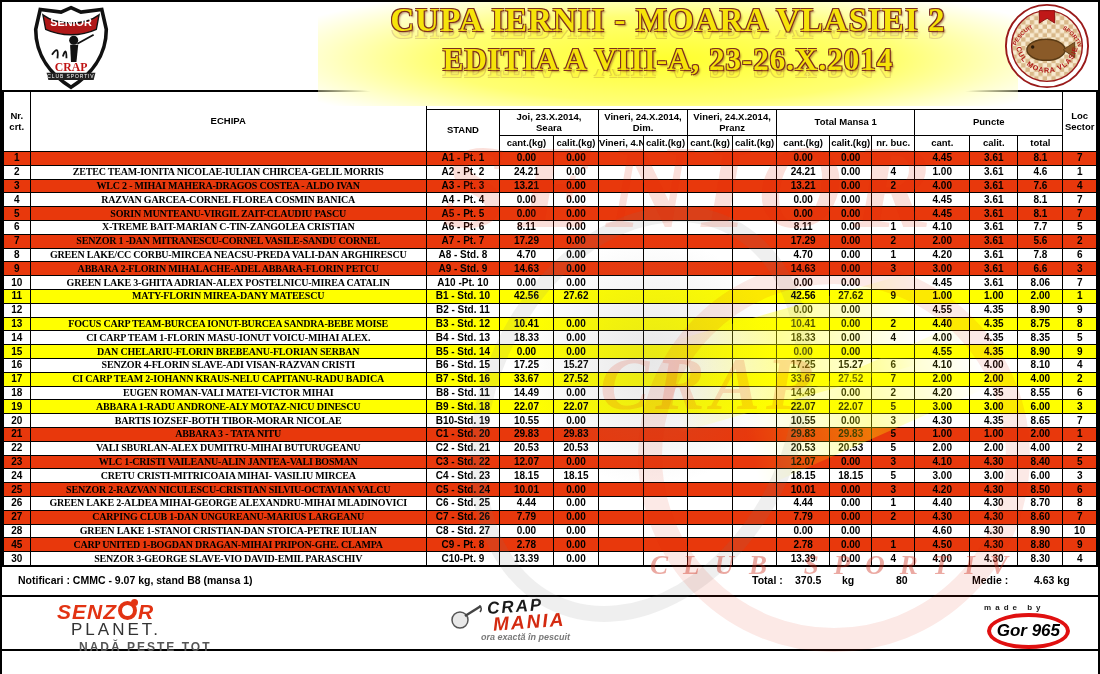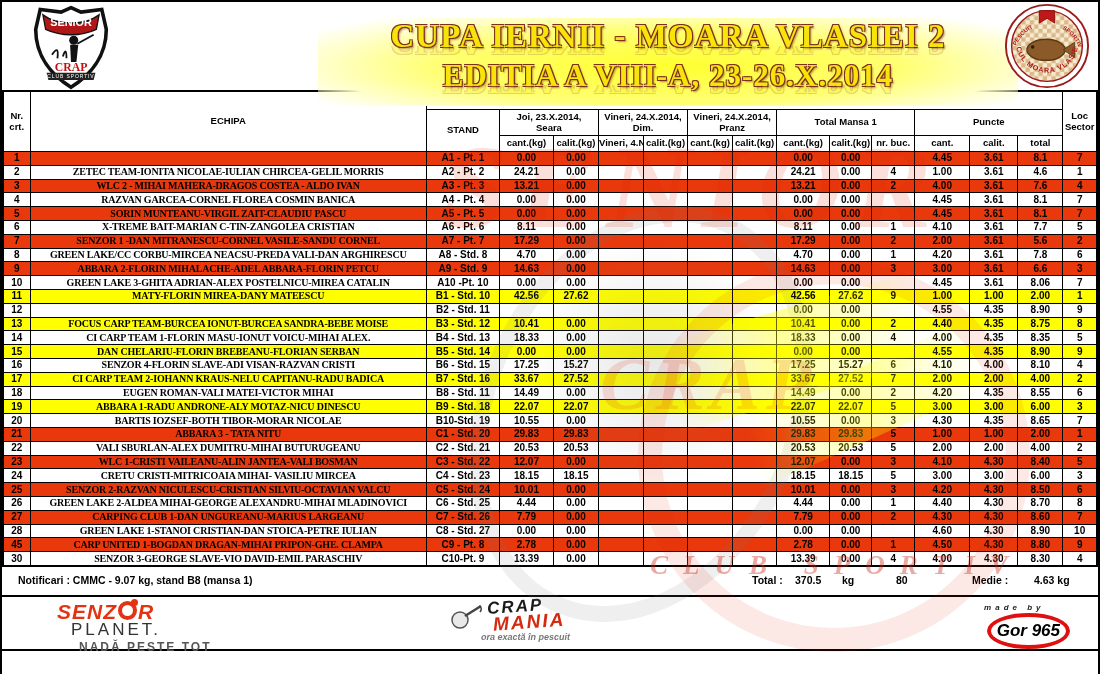--- a/index.html
+++ b/index.html
@@ -3,21 +3,21 @@
 <meta charset="utf-8">
 <style>
   html,body{margin:0;padding:0;background:#888;}
   .page{position:relative;width:1100px;height:674px;background:#fff;overflow:hidden;
         border-top:2px solid #000;border-left:2px solid #000;border-right:2px solid #000;
         box-sizing:border-box;font-family:"Liberation Sans",sans-serif;}
   
   .hdr{position:relative;height:88px;}
   .shield-logo{position:absolute;left:26px;top:2px;}
   .badge-logo{position:absolute;right:8px;top:1px;}
-  .title-wrap{position:absolute;left:316px;top:16px;width:700px;height:88px;}
+  .title-wrap{position:absolute;left:316px;top:0;width:700px;height:104px;}
   .glow{position:absolute;inset:0;background:radial-gradient(ellipse 60% 75% at 50% 55%,#ffff2e 0%,#ffff73 55%,#ffffc9 82%,rgba(255,255,255,0) 100%);}
   .tline{position:absolute;left:0;right:0;text-align:center;font-family:"Liberation Serif",serif;
          font-weight:bold;color:#f6e40a;letter-spacing:1px;white-space:nowrap;
          text-shadow:1px 1px 0 #7d2f1f,-1px -1px 0 #7d2f1f,1px -1px 0 #7d2f1f,-1px 1px 0 #7d2f1f,2px 2px 2px rgba(125,47,31,.55);}
   .t1{top:0;font-size:33px;}
   .t2{top:40px;font-size:31px;}
   .trefl{transform:scaleY(-1);opacity:.2;height:15px;overflow:hidden;}
   .t1r{top:28px;font-size:33px;}
   .t2r{top:67px;font-size:31px;}
   
@@ -55,21 +55,21 @@
   .sz2{color:#333;font-size:17px;letter-spacing:3px;font-weight:normal;line-height:15px;margin-left:14px;font-family:"Liberation Sans",sans-serif;}
   .sz3{color:#555;font-size:12px;letter-spacing:2px;font-weight:bold;margin-left:22px;margin-top:3px;}
   
   .cmania{position:absolute;left:485px;top:1px;}
   .cm-icon{position:absolute;left:-38px;top:6px;}
   .cm-crap{color:#1a1a1a;font-weight:bold;font-style:italic;font-size:17px;letter-spacing:2px;transform:rotate(-4deg);line-height:15px;}
   .cm-mania{color:#d42a10;font-weight:bold;font-style:italic;font-size:19px;letter-spacing:2px;transform:rotate(-4deg);line-height:17px;margin-left:6px;text-shadow:1px 1px 0 #fff,-1px -1px 0 #fff;}
   .cm-tag{color:#787878;font-weight:bold;font-style:italic;font-size:9px;margin-top:2px;margin-left:-6px;}
   
   .gor{position:absolute;right:28px;top:6px;text-align:center;}
-  .gor-made{display:block;font-size:8px;letter-spacing:4px;color:#222;font-weight:bold;margin-bottom:1px;margin-left:-28px;font-style:italic;}
+  .gor-made{display:block;font-size:8px;letter-spacing:4px;color:#222;font-weight:bold;margin-bottom:1px;margin-left:-28px;}
   .gor-oval{display:inline-block;border:4px solid #e01010;border-radius:50%;padding:4px 6px;font-weight:bold;font-style:italic;font-size:17px;color:#000;}
   .dateline{position:relative;height:22px;background:#fff;}
   .dateline span{position:absolute;left:497px;top:3px;font-weight:bold;font-style:italic;font-size:12.5px;color:#9c1710;}
   
   .wm{position:absolute;inset:0;pointer-events:none;z-index:5;}
   .wm span{position:absolute;font-family:"Liberation Serif",serif;font-weight:bold;font-style:italic;}
   .wm-senior{left:440px;top:118px;font-size:118px;letter-spacing:10px;color:rgba(225,40,10,0.15);}
   .wm-crap{left:598px;top:340px;font-size:74px;letter-spacing:6px;color:rgba(225,40,10,0.15);}
   .wm-club{left:648px;top:548px;font-size:27px;letter-spacing:15px;color:rgba(205,40,22,0.4);}
   .wm-circle{position:absolute;left:636px;top:258px;width:344px;height:344px;border:24px solid rgba(225,40,10,0.1);border-radius:50%;}

